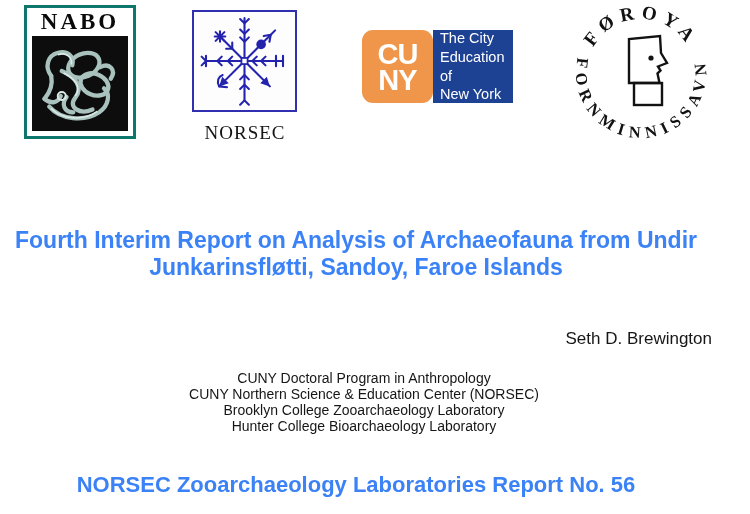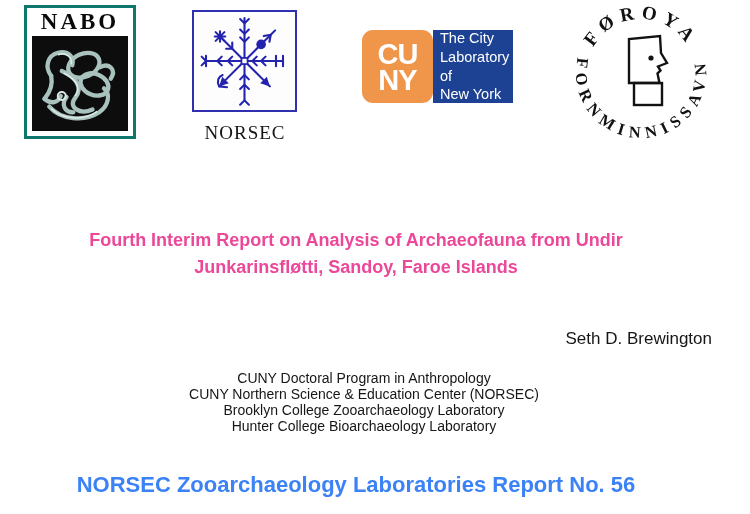--- a/index.html
+++ b/index.html
@@ -52,21 +52,21 @@
   .foroya{position:absolute;left:570px;top:2px;width:142px;height:142px;}
   .foroya svg{display:block;width:100%;height:100%;}
   .foroya text{
     font-family:"Liberation Serif",serif;font-weight:bold;fill:#121212;
   }
   .arc-top-text{font-size:19px;letter-spacing:6px;}
   .arc-bottom-text{font-size:16.5px;letter-spacing:6px;}
 
   
   .textcol{position:absolute;left:0;width:712px;text-align:center;}
-  .title{top:227px;font-size:18px;font-weight:bold;line-height:27px;color:#ec4899;}
+  .title{top:227px;font-size:23px;font-weight:bold;line-height:27px;color:#3b82f6;}
   .author{top:329px;font-size:17px;text-align:right;}
   .affiliations{top:370px;font-size:14px;line-height:16px;margin-left:8px;}
   .report-no{top:472px;font-size:22px;font-weight:bold;color:#3b82f6;}
 </style>
 </head>
 <body>
 
 <div class="page">
 
   <div class="nabo">
@@ -134,21 +134,21 @@
   </div>
   <div class="norsec-label">NORSEC</div>
 
   <div class="cuny">
     <div class="cuny-orange">
       <span>CU</span>
       <span>NY</span>
     </div>
     <div class="cuny-blue">
       <span>The City</span>
-      <span>Laboratory</span>
+      <span>Education</span>
       <span>of</span>
       <span>New York</span>
     </div>
   </div>
 
   <div class="foroya">
     <svg viewBox="0 0 142 142" xmlns="http://www.w3.org/2000/svg" xmlns:xlink="http://www.w3.org/1999/xlink">
       <defs>
         <path id="arcTop" d="M 24.2 44 A 54 54 0 0 1 117.8 44"></path>
         <path id="arcBottom" d="M 8.2 54.2 A 65 65 0 1 0 133.8 54.2"></path>

